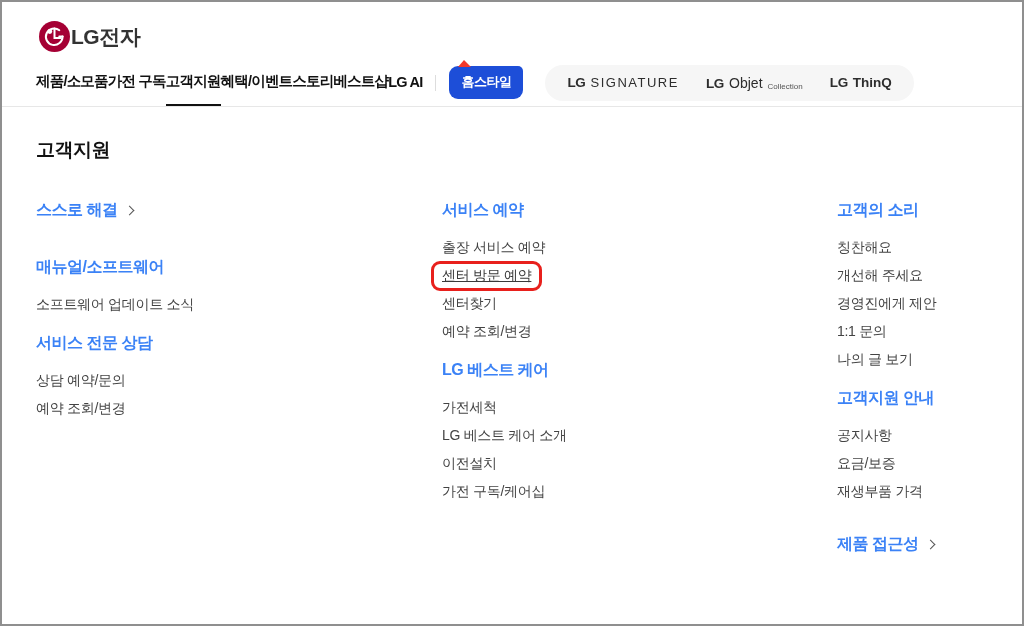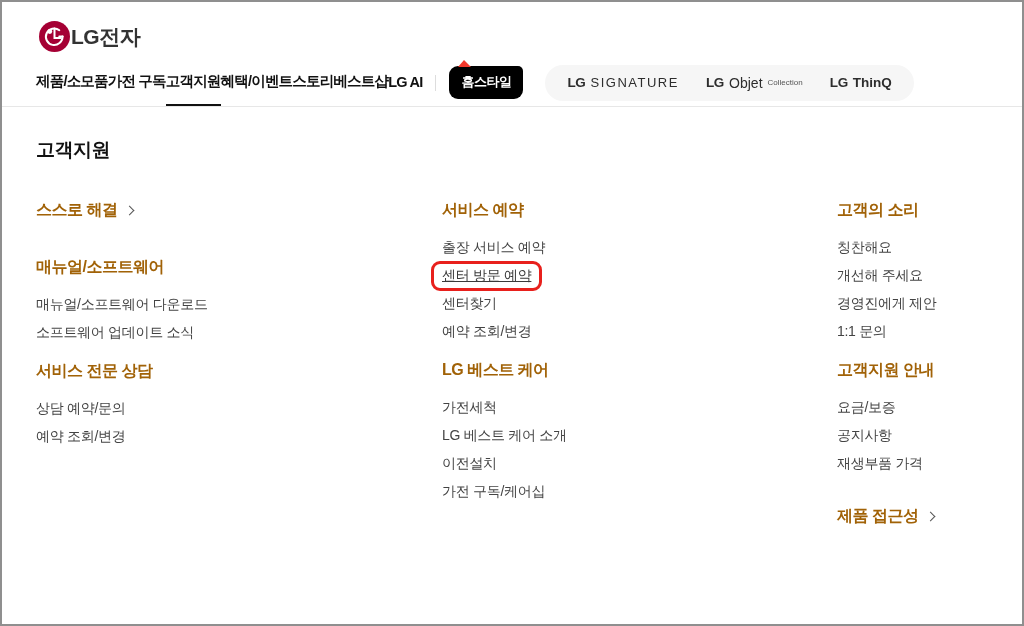--- a/index.html
+++ b/index.html
@@ -23,47 +23,47 @@
   .nav-items { display:flex; height:100%; }
   .nav-item {
     display:flex; align-items:center; height:100%;
     font-size:14.5px; font-weight:700; color:#111; letter-spacing:-0.8px;
     border-bottom:2px solid transparent; cursor:pointer; white-space:nowrap;
   }
   .nav-item.active { border-bottom-color:#111; }
   .nav-right { display:flex; align-items:center; margin-left:13px; gap:13px; }
   .v-divider { width:1px; height:16px; background:#ddd; }
   .badge {
-    position:relative; background:#000000; color:#fff;
+    position:relative; background:#1d4ed8; color:#fff;
     font-size:13px; font-weight:700; letter-spacing:-0.5px;
     padding:7px 12px 8px; border-radius:9px 5px 9px 9px; cursor:pointer;
   }
   .badge::before {
     content:""; position:absolute; top:-6px; left:9px;
     width:0; height:0; border-left:6px solid transparent;
     border-right:7px solid transparent; border-bottom:7px solid #f2382b;
   }
   .brand-pill {
     display:flex; align-items:center; gap:27px;
     background:#f6f6f6; border-radius:20px; padding:10px 22px;
     white-space:nowrap; margin-left:9px;
   }
-  .brand { cursor:pointer; color:#2d2d2d; font-size:13.5px; display:flex; align-items:center; gap:5px; }
+  .brand { cursor:pointer; color:#2d2d2d; font-size:13.5px; display:flex; align-items:flex-end; gap:5px; }
   .brand .b-bold { font-weight:800; letter-spacing:-0.3px; }
   .brand-signature .b-rest { font-weight:400; letter-spacing:1.5px; font-size:13px; }
   .brand-objet .b-rest { font-weight:500; font-size:14px; }
   .brand .b-sub { font-size:8px; color:#555; }
   .brand-thinq .b-rest { font-weight:600; }
   
   .page-title { margin:30px 0 0 34px; font-size:19px; font-weight:700; letter-spacing:-0.5px; }
   .columns { display:flex; padding-left:34px; margin-top:37px; }
   .col-1 { width:386px; }
   .col-2 { width:395px;margin-left:20px; }
   .col-3 { flex:1; }
-  .menu-heading { font-size:16px; font-weight:700; letter-spacing:-0.5px; color:#a16207; margin-bottom:17px; }
+  .menu-heading { font-size:16px; font-weight:700; letter-spacing:-0.5px; color:#3b82f6; margin-bottom:17px; }
   .menu-heading.link { cursor:pointer; }
   .standalone { margin-bottom:36px; }
   .menu-section { margin-bottom:19px; }
   .menu-links li {
     font-size:14px; color:#434343; letter-spacing:-0.3px;
     line-height:19px; margin-bottom:9px; cursor:pointer;
   }
   .chev {
     display:inline-block; width:7px; height:7px;
     border-top:1.5px solid #555; border-right:1.5px solid #555;
@@ -132,21 +132,20 @@
   <div class="columns">
 
     <section class="col-1">
       <div class="menu-heading link standalone">
         <span>스스로 해결</span><span class="chev"></span>
       </div>
 
       <div class="menu-section">
         <div class="menu-heading">매뉴얼/소프트웨어</div>
         <ul class="menu-links">
-          <li>매뉴얼/소프트웨어 다운로드</li>
           <li>소프트웨어 업데이트 소식</li>
         </ul>
       </div>
 
       <div class="menu-section">
         <div class="menu-heading">서비스 전문 상담</div>
         <ul class="menu-links">
           <li>상담 예약/문의</li>
           <li>예약 조회/변경</li>
         </ul>
@@ -178,28 +177,29 @@
     </section>
 
     <section class="col-3">
       <div class="menu-section">
         <div class="menu-heading">고객의 소리</div>
         <ul class="menu-links">
           <li>칭찬해요</li>
           <li>개선해 주세요</li>
           <li>경영진에게 제안</li>
           <li>1:1 문의</li>
+          <li>나의 글 보기</li>
         </ul>
       </div>
 
       <div class="menu-section">
         <div class="menu-heading">고객지원 안내</div>
         <ul class="menu-links">
+          <li>공지사항</li>
           <li>요금/보증</li>
-          <li>공지사항</li>
           <li>재생부품 가격</li>
         </ul>
       </div>
 
 
       <div class="menu-heading link gap-block">
         <span>제품 접근성</span><span class="chev"></span>
       </div>
     </section>
   </div>

